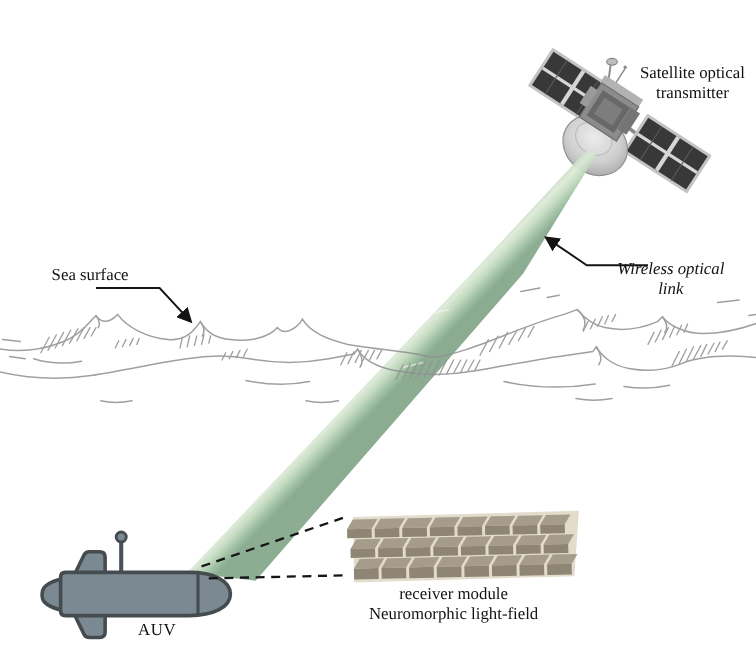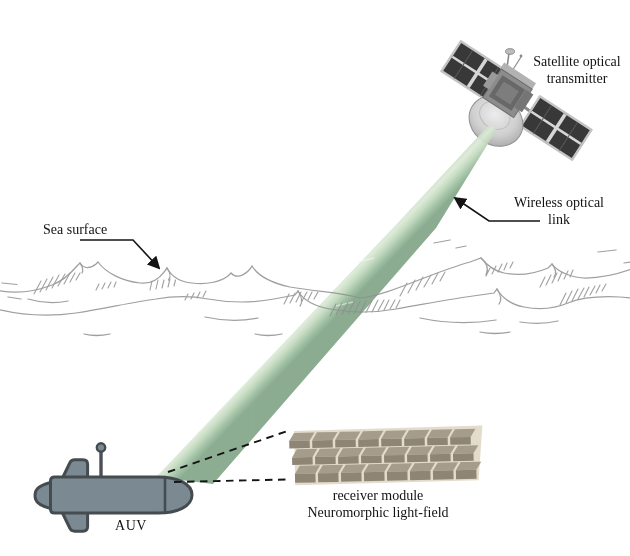--- a/index.html
+++ b/index.html
@@ -214,21 +214,21 @@
     <path stroke-width="1.6" d="M80,240 L133,240 L159,268" marker-end="url(#arrowHead)"></path>
     <path stroke-width="1.6" d="M540,221 L489,221 L455,198" marker-end="url(#arrowHead)"></path>
   </g>
 </svg>
 
 <div class="label" style="left:512px;top:54px;width:130px;">
   <div>Satellite optical</div>
   <div>transmitter</div>
 </div>
 
-<div class="label" style="left:500px;top:195px;width:118px;">
+<div class="label" style="left:500px;top:217px;width:118px;font-style:italic;">
   <div>Wireless optical</div>
   <div>link</div>
 </div>
 
 <div class="label single" style="left:43px;top:222px;">Sea surface</div>
 
 <div class="label" style="left:292px;top:488px;width:172px;">
   <div>receiver module</div>
   <div>Neuromorphic light-field</div>
 </div>

